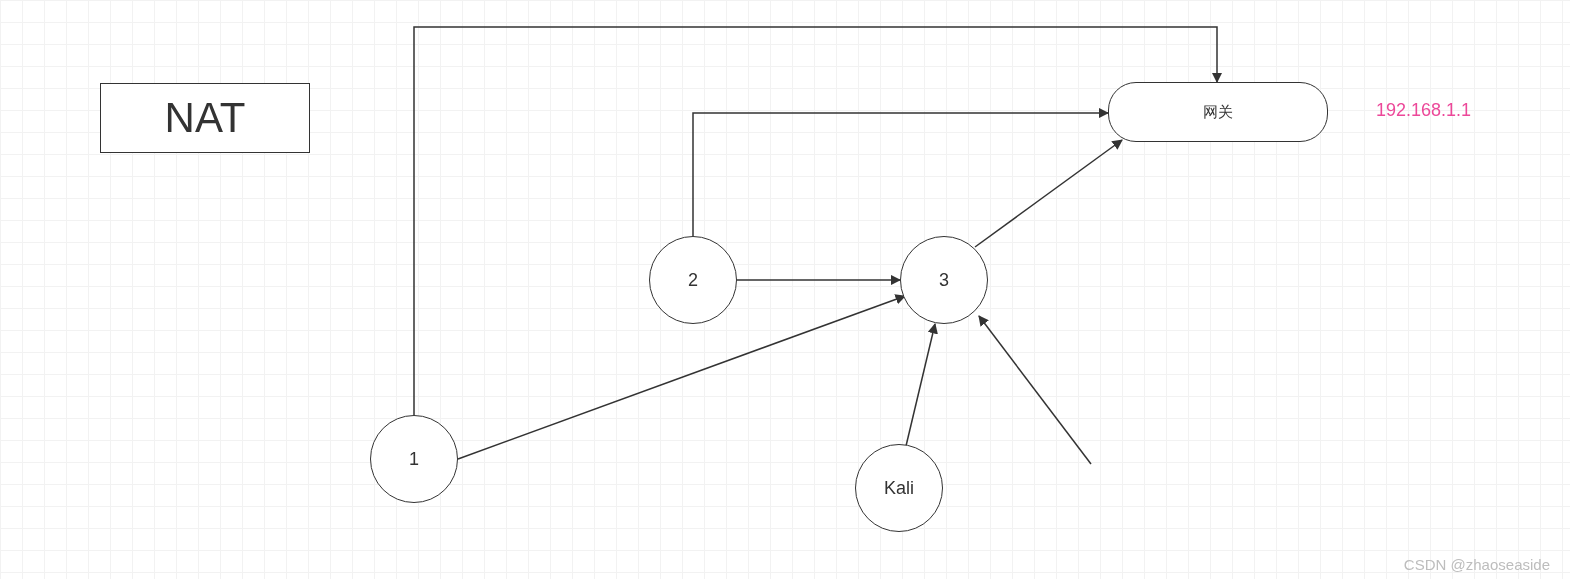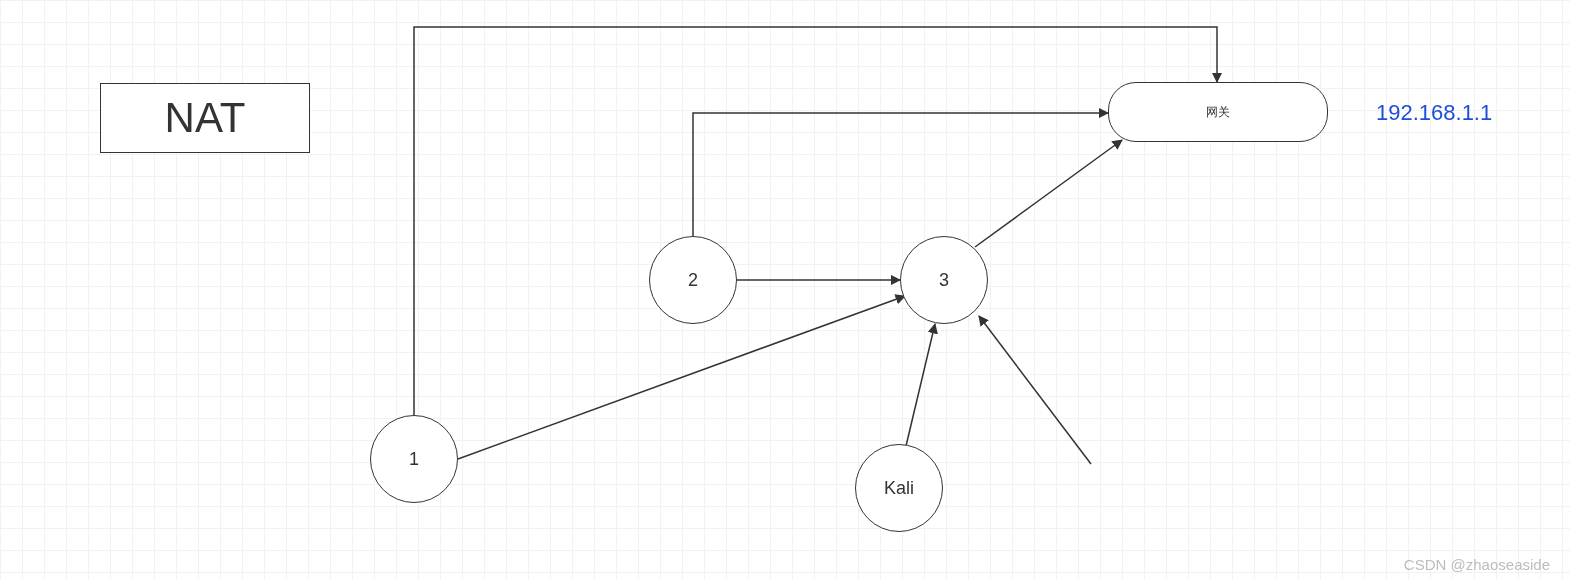--- a/index.html
+++ b/index.html
@@ -9,23 +9,23 @@
     background-image:
       linear-gradient(to right,#f2f2f2 1px,transparent 1px),
       linear-gradient(to bottom,#f2f2f2 1px,transparent 1px),
       linear-gradient(to right,#e8e8e8 1px,transparent 1px),
       linear-gradient(to bottom,#e8e8e8 1px,transparent 1px);
     background-size:22px 22px,22px 22px,110px 110px,110px 110px;
     background-position:0 0,0 0,0 0,0 0;
   }
   .node{position:absolute;display:flex;align-items:center;justify-content:center;background:#fff;border:1px solid #333;color:#333;box-sizing:border-box;}
   .rect{width:210px;height:70px;font-size:42px;}
-  .rounded{width:220px;height:60px;border-radius:28px;font-size:12px;}
+  .rounded{width:220px;height:60px;border-radius:28px;font-size:15px;}
   .circle{width:88px;height:88px;border-radius:50%;font-size:18px;}
-  .ip{position:absolute;font-size:22px;color:#1d4ed8;}
+  .ip{position:absolute;font-size:18px;color:#ec4899;}
   svg.edges{position:absolute;inset:0;overflow:visible;}
   .watermark{position:absolute;right:20px;bottom:6px;color:#bdbdbd;font-size:15px;}
 </style>
 </head>
 <body>
 <div class="canvas">
 
   <div class="grid"></div>
 
   <svg class="edges" width="1570" height="579">

